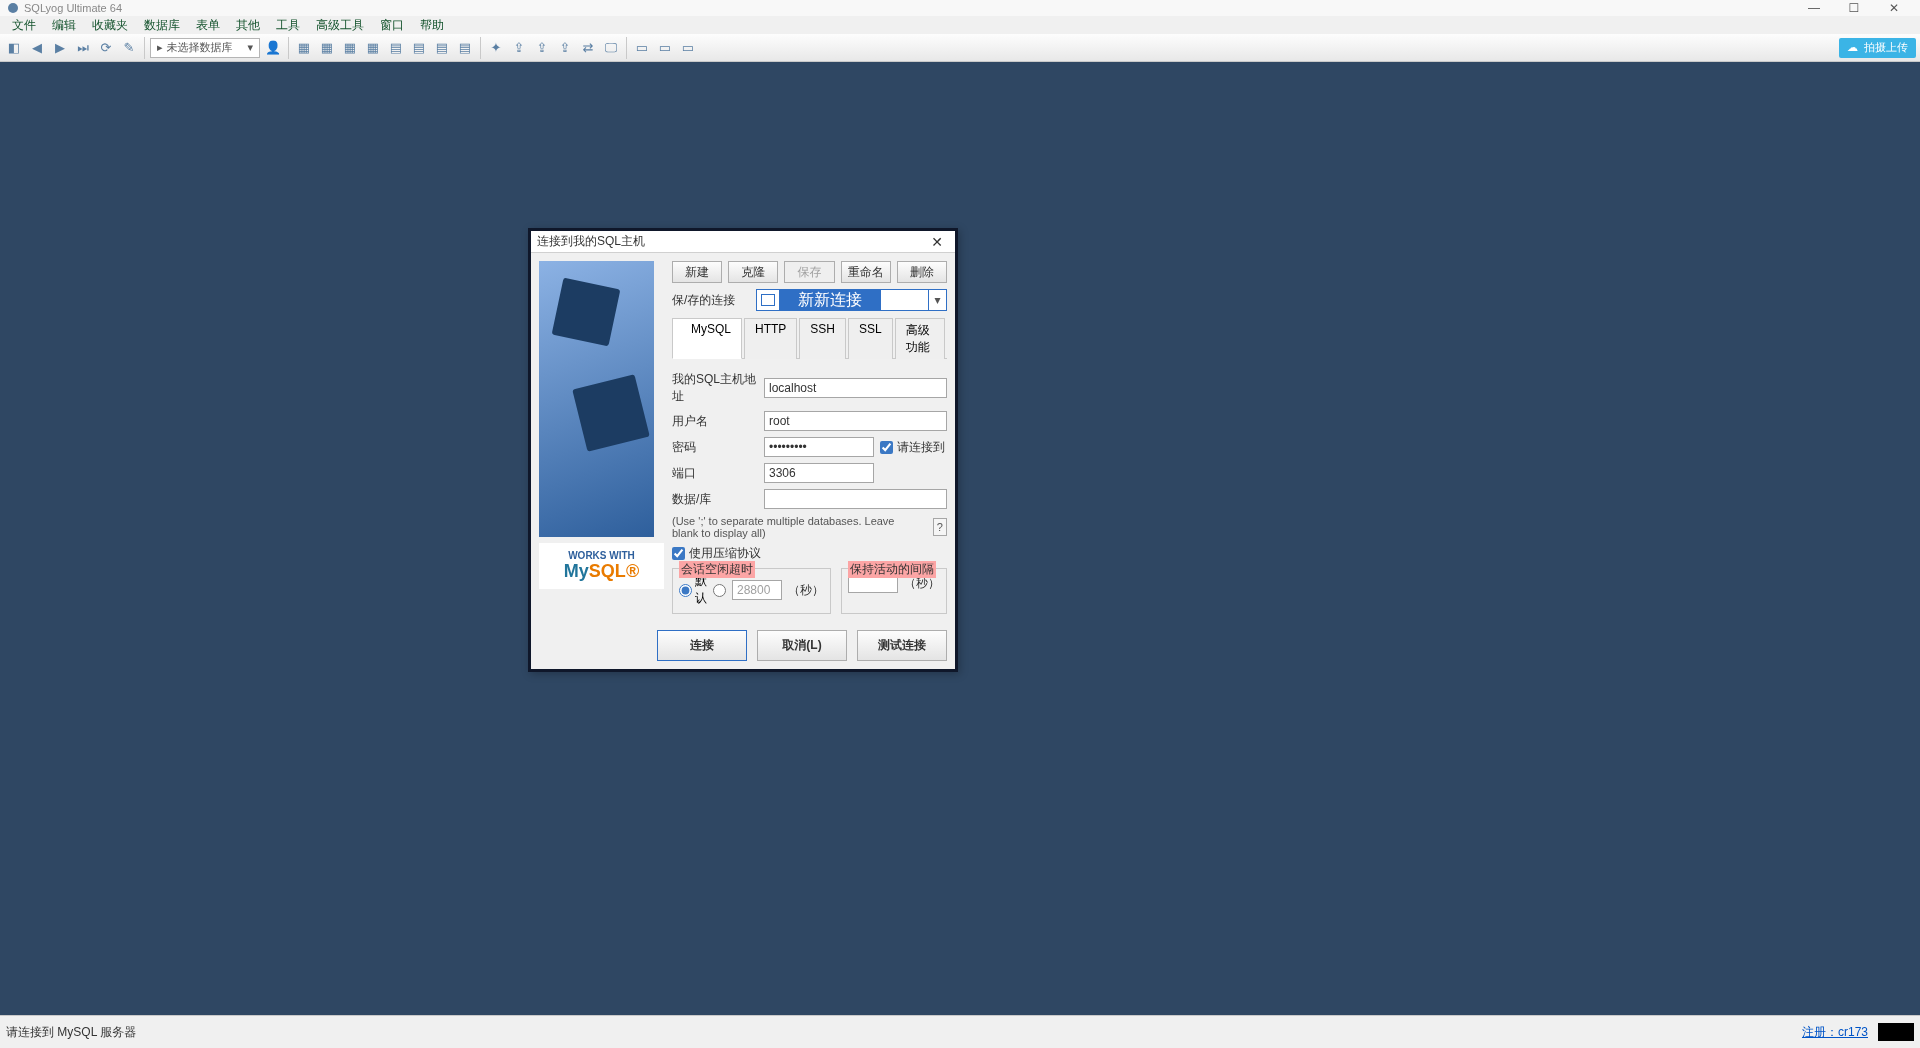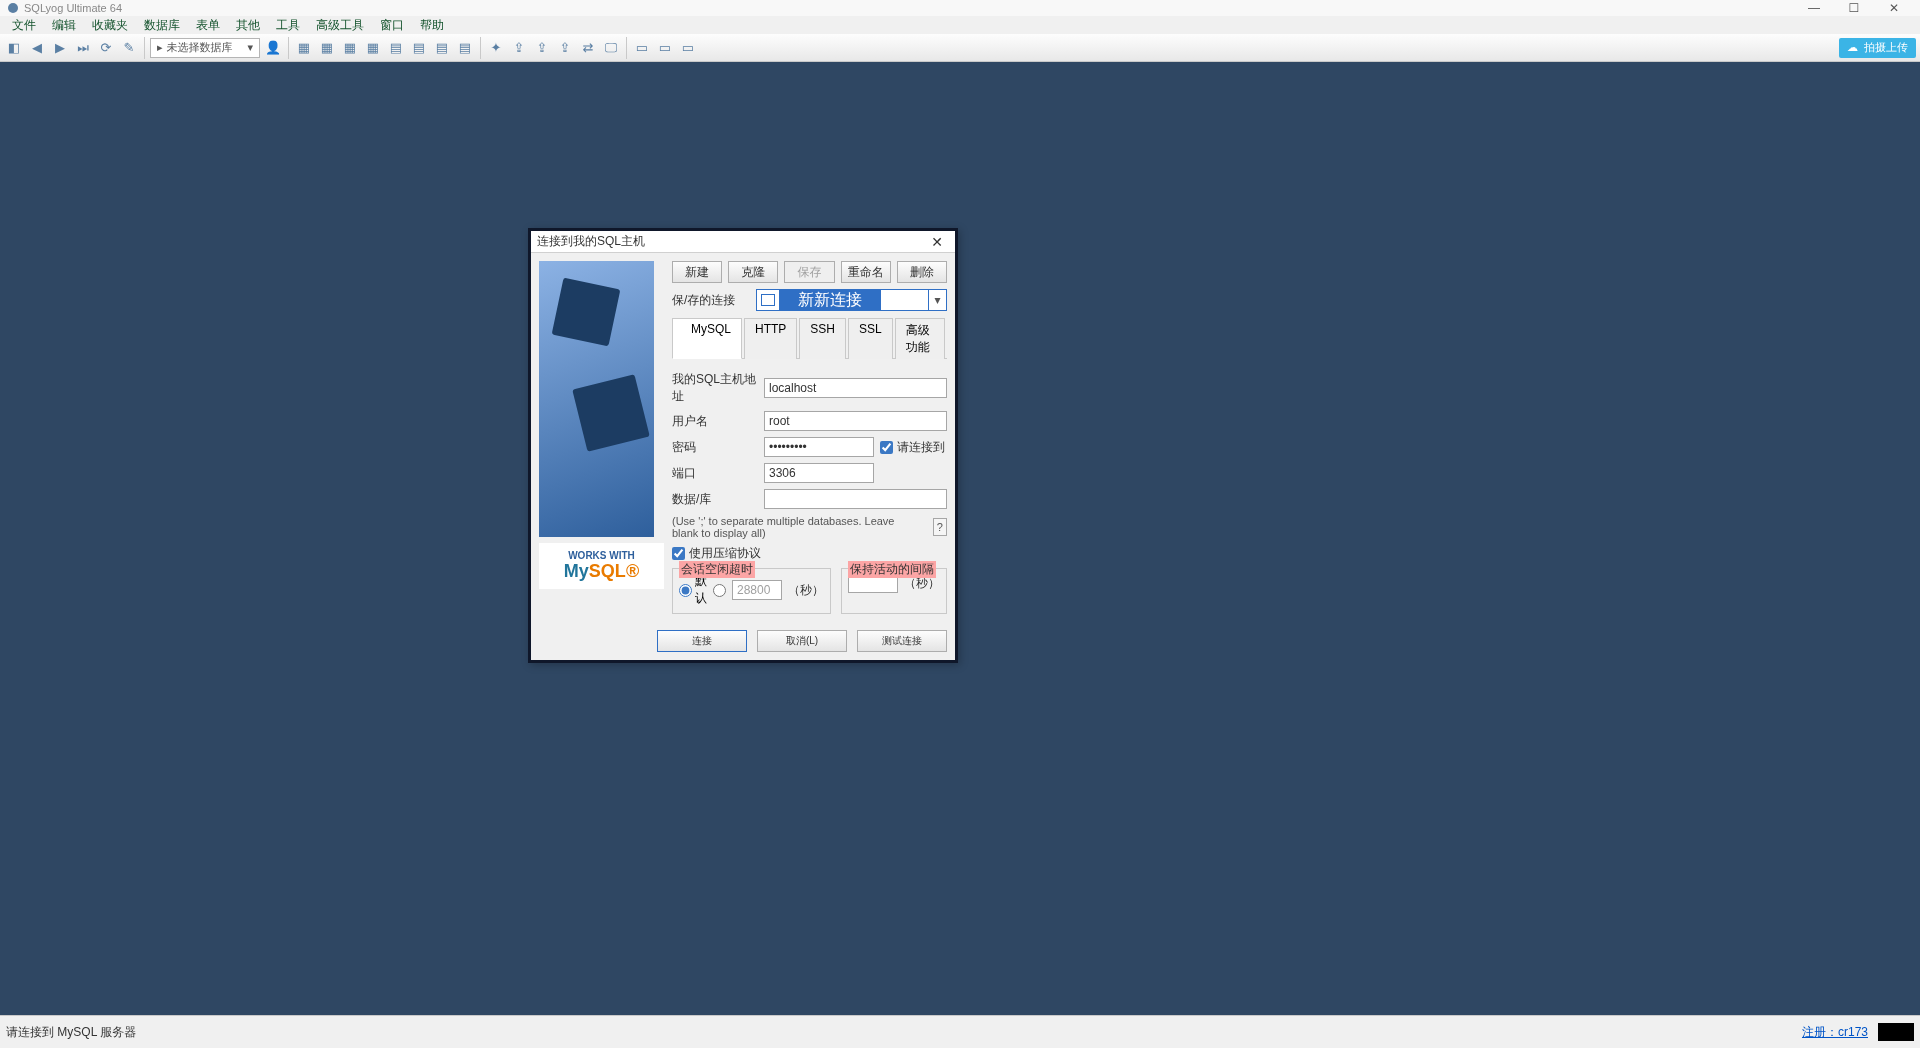--- a/index.html
+++ b/index.html
@@ -67,21 +67,21 @@
 .hint-row{ display:flex; align-items:center; gap:6px; color:#555; font-size:11px;}
 .hint-row .qbtn{ width:18px;height:18px; border:1px solid #a6a6a6; background:#f5f5f5; display:flex;align-items:center;justify-content:center;}
 .group-row{ display:flex; gap:10px; }
 .group{ flex:1; border:1px solid #c9c9c9; padding:4px 6px 6px 6px; position:relative;}
 .group .legend{ position:absolute; top:-8px; left:6px; background:#fca5a5; padding:0 2px; font-size:12px; color:#333;}
 .group .inner{ display:flex; align-items:center; gap:6px;}
 .radio{ display:inline-flex; align-items:center; gap:3px; font-size:12px;}
 .radio input{ accent-color:#3b78c4;}
 .unit{ font-size:12px; color:#333;}
 .bottom-btn-row{ display:flex; justify-content:flex-end; gap:10px; padding:8px;}
-.bottom-btn{ width:90px; height:22px; border:1px solid #2f6fc5; background:linear-gradient(#fdfdfd,#e4e4e4); color:#333; font-size:10px; display:flex; align-items:center; justify-content:center;}
+.bottom-btn{ width:90px; height:31px; border:1px solid #2f6fc5; background:linear-gradient(#fdfdfd,#e4e4e4); color:#333; font-size:12px; display:flex; align-items:center; justify-content:center;font-weight:bold;}
 .bottom-btn.secondary{ border-color:#adadad;}
 </style>
 </head>
 <body>
 
 <div class="titlebar">
   <span class="app-icon">
     <svg width="12" height="12" viewBox="0 0 12 12">
         <circle cx="6" cy="6" r="5" fill="#5a7fa3"></circle>
       </svg>

